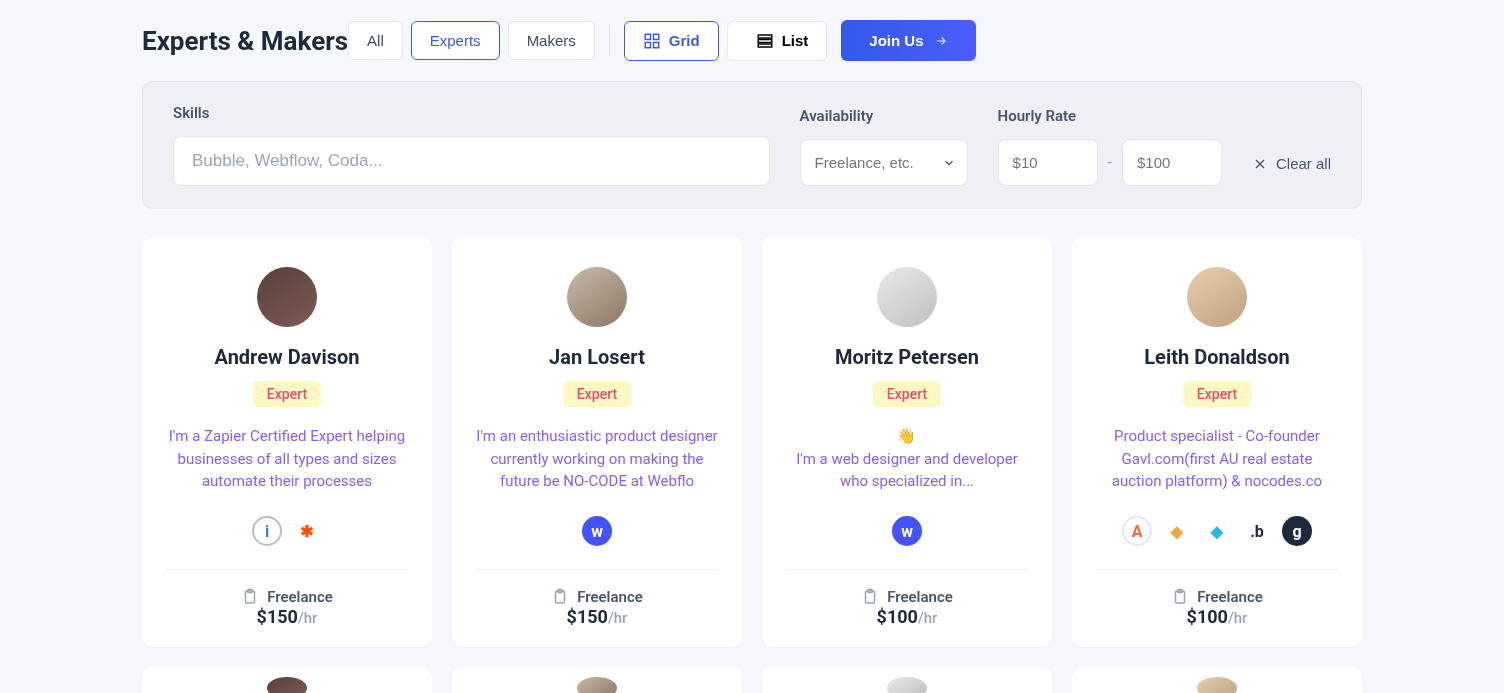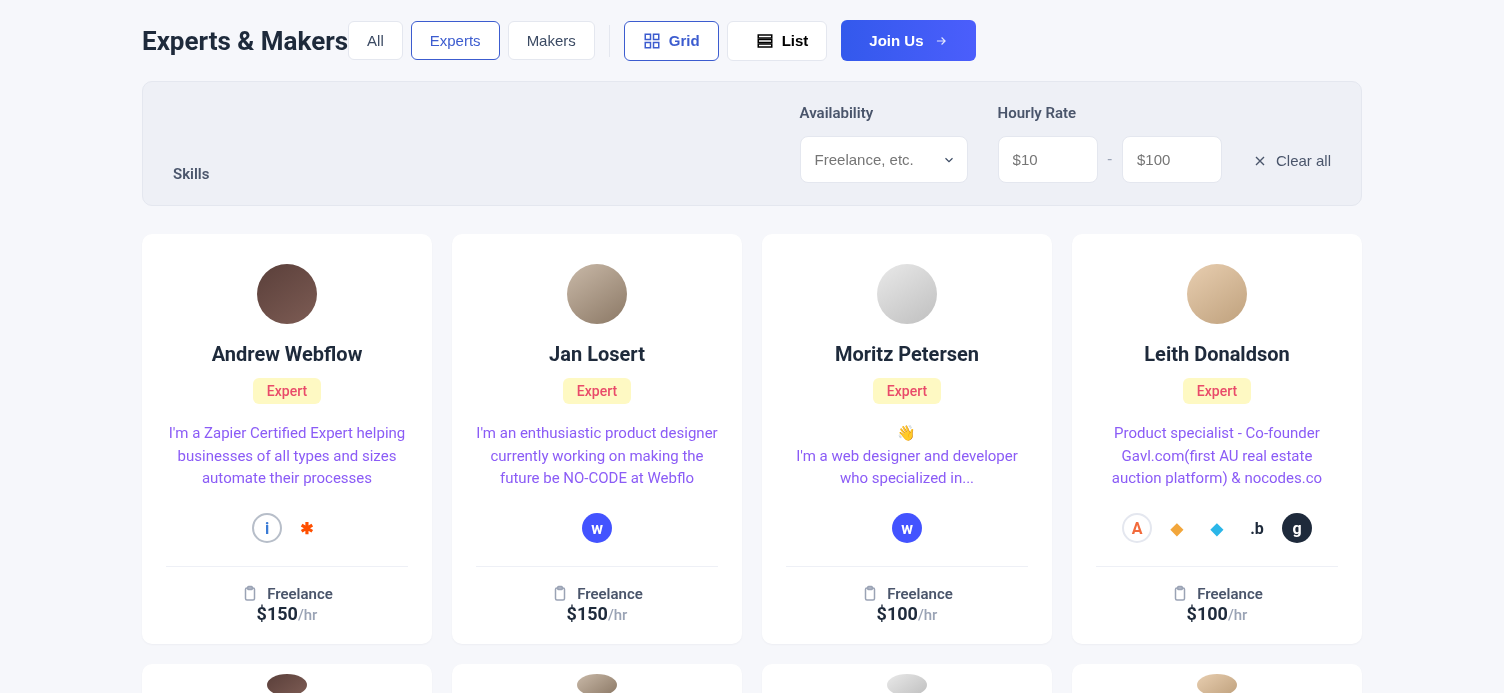--- a/index.html
+++ b/index.html
@@ -255,20 +255,21 @@
         <svg viewBox="0 0 24 24" fill="none" stroke="currentColor" stroke-width="2">
             <path d="M5 12h14M13 6l6 6-6 6"></path>
           </svg>
       </button>
     </div>
   </div>
 
   <div class="filter-bar">
     <div class="filter-col skills">
       <div class="filter-label">Skills</div>
+      <input class="skills-input" type="text" placeholder="Bubble, Webflow, Coda..." style="">
     </div>
     <div class="filter-col">
       <div class="filter-label">Availability</div>
       <div class="select-wrap">
         <input class="select-input" readonly="" placeholder="Freelance, etc." style="">
         <svg class="chev" width="14" height="14" viewBox="0 0 24 24" fill="none" stroke="currentColor" stroke-width="2">
             <path d="M6 9l6 6 6-6"></path>
           </svg>
       </div>
     </div>
@@ -284,21 +285,21 @@
       <svg viewBox="0 0 24 24" fill="none" stroke="currentColor" stroke-width="2">
           <path d="M18 6L6 18M6 6l12 12"></path>
         </svg>
       <span>Clear all</span>
     </button>
   </div>
 
   <div class="grid" id="cards-grid">
       <div class="card">
         <div class="avatar a1"></div>
-        <div class="person-name">Andrew Webflow</div>
+        <div class="person-name">Andrew Davison</div>
         <div class="badge">Expert</div>
         <div class="bio" style="white-space: pre-line;">I'm a Zapier Certified Expert helping businesses of all types and sizes automate their processes</div>
         <div class="tool-row">
           <span class="tool-icon" style="background: rgb(255, 255, 255); color: rgb(58, 123, 213); border: 2px solid rgb(183, 190, 201);">i</span>
           <span class="tool-icon" style="background: rgb(255, 255, 255); color: rgb(255, 79, 0);">✱</span>
         </div>
         <div class="footer-row">
           <div class="freelance">
             <svg viewBox="0 0 24 24" fill="none" stroke="currentColor" stroke-width="2">
               <rect x="6" y="4" width="12" height="16" rx="2"></rect>

